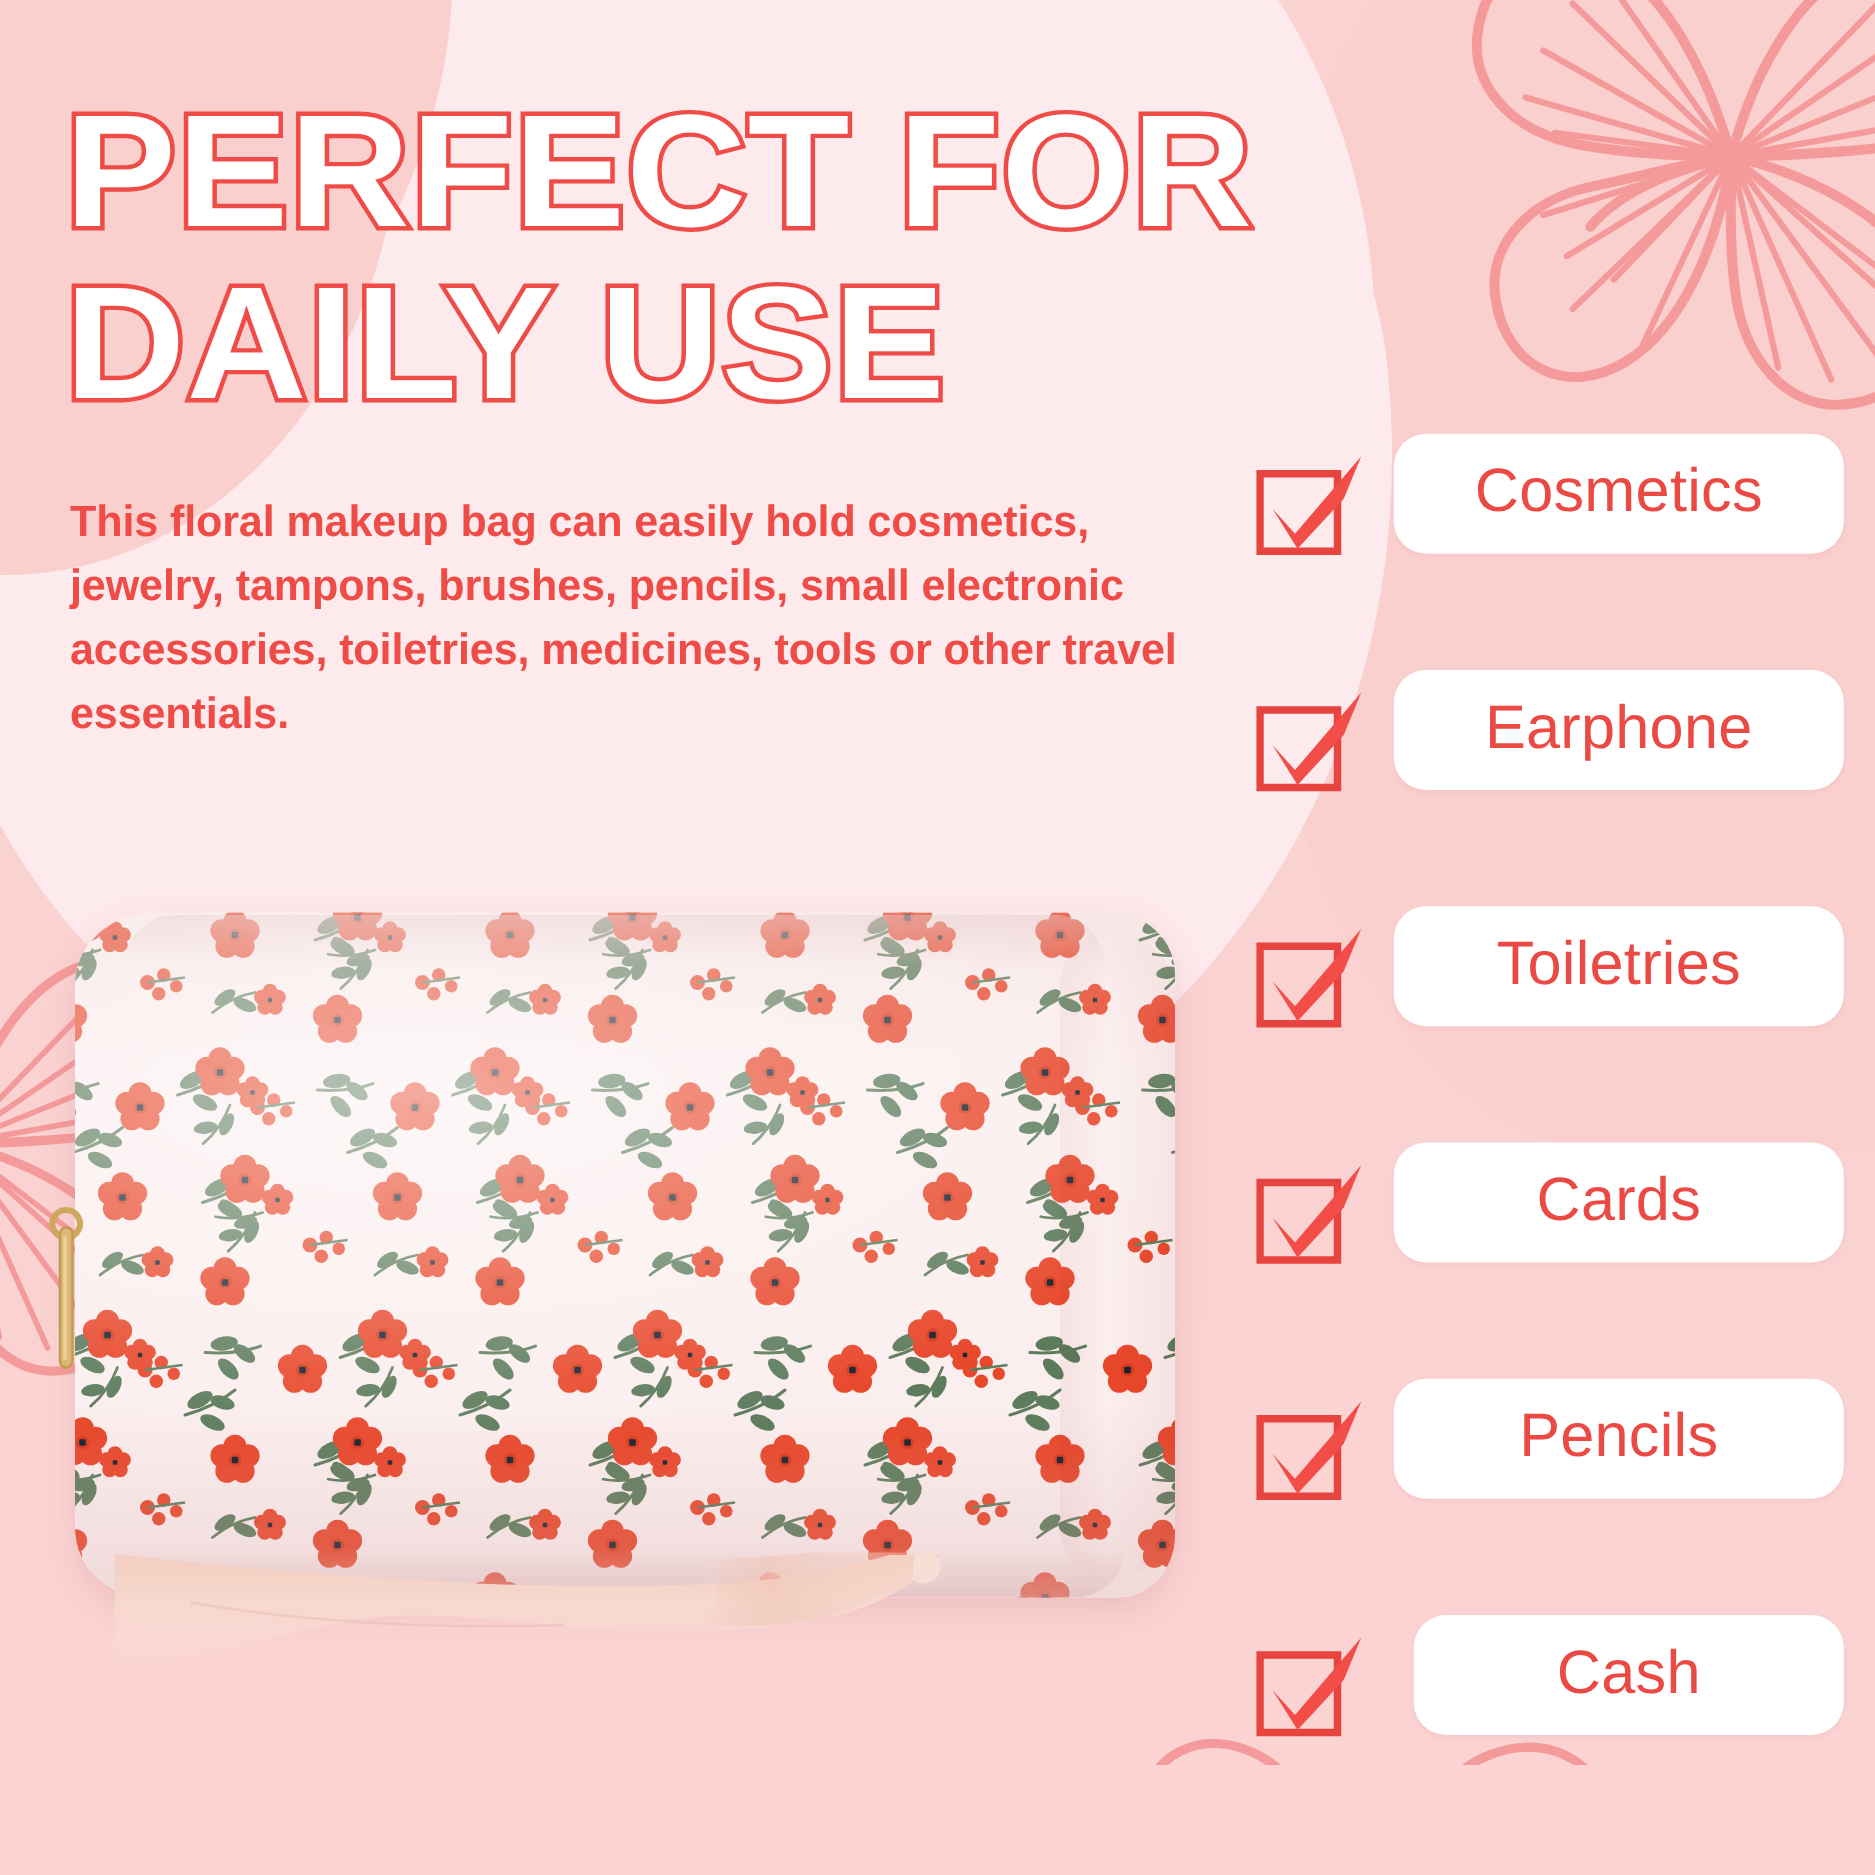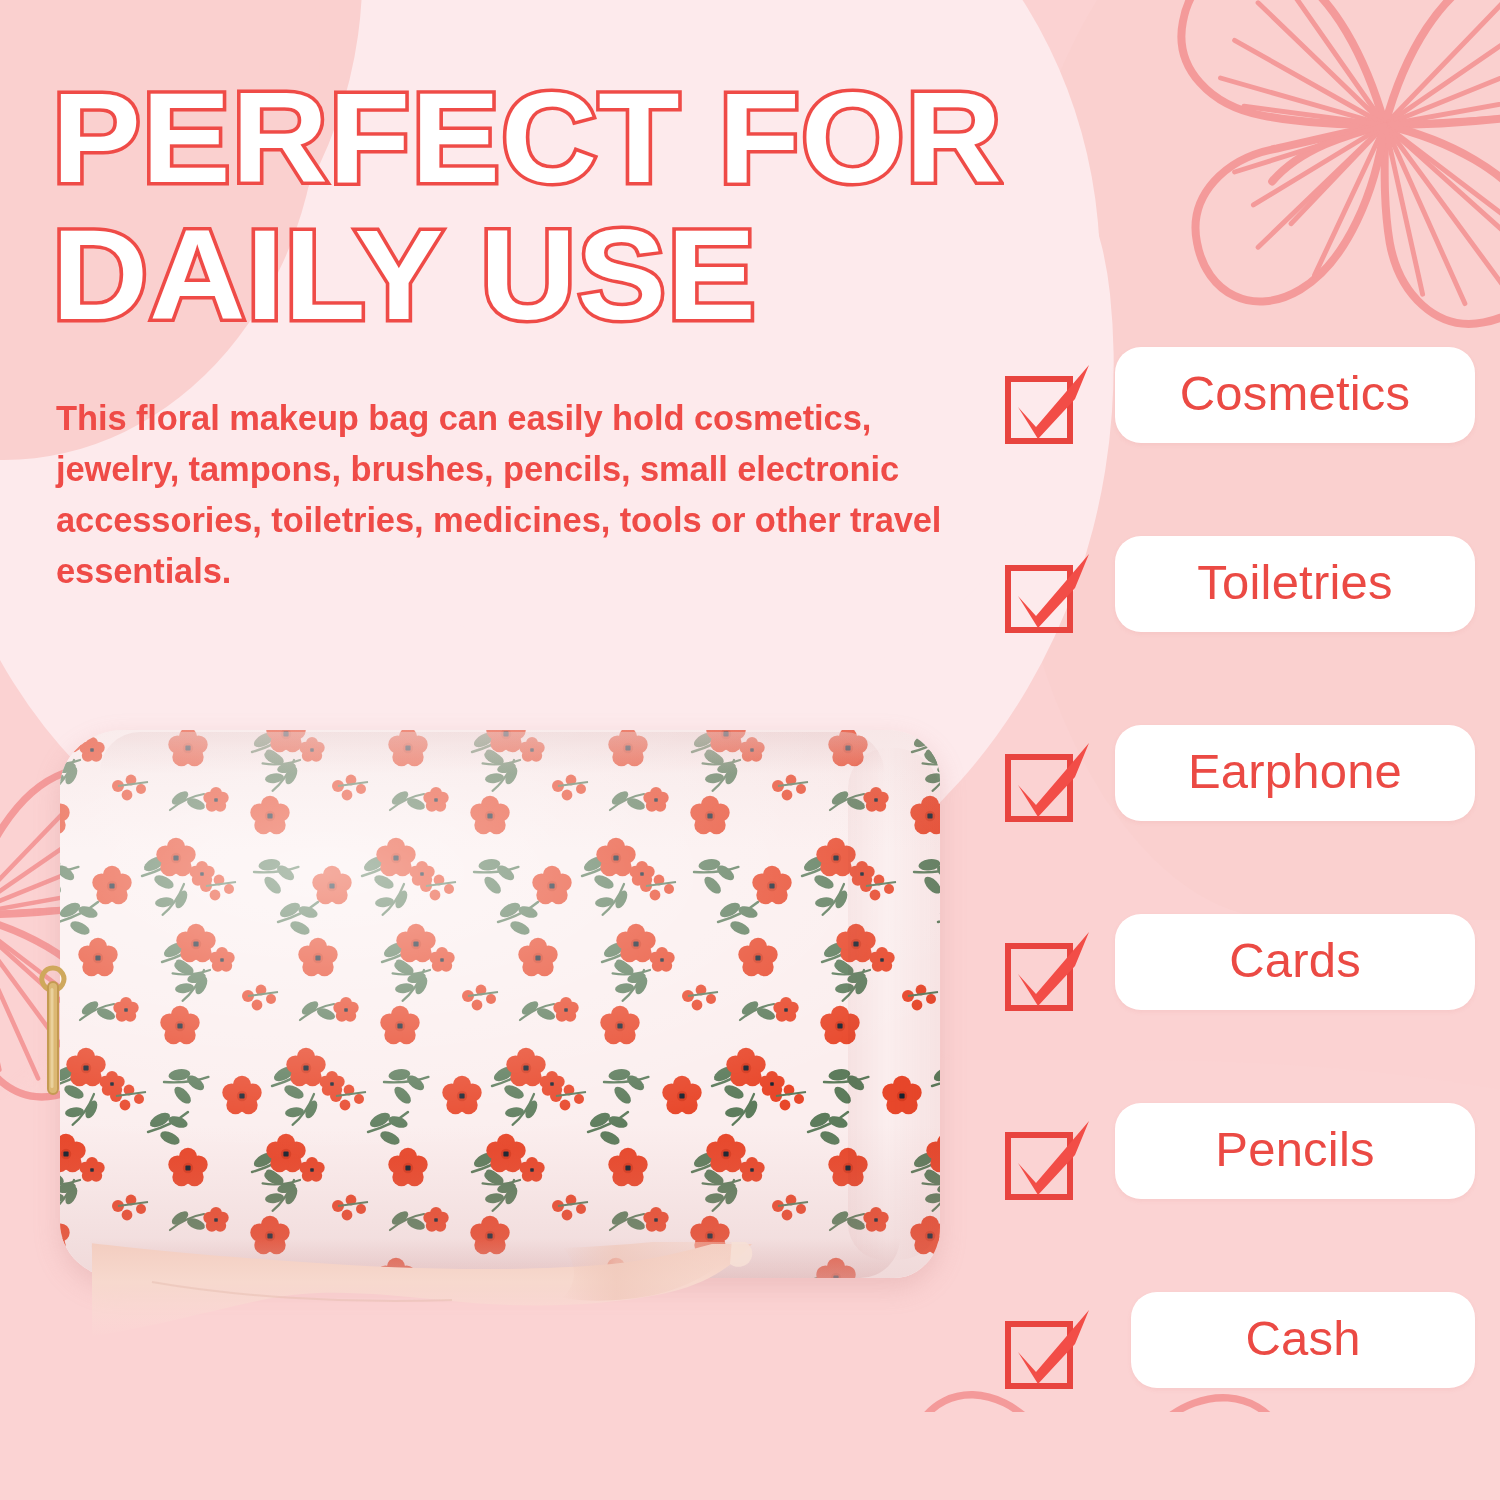--- a/index.html
+++ b/index.html
@@ -469,33 +469,33 @@
     </div>
 
     <div class="check-row">
       <span class="checkbox-icon">
         <svg width="90" height="86" viewBox="0 0 90 86">
           <rect x="3" y="16" width="62" height="62" fill="none" stroke="#e8443f" stroke-width="6"></rect>
           <path d="M13 44 L31 64 L84 2 L70 36 L33 76 Z" fill="#f24d47"></path>
         </svg>
       </span>
       <span class="pill">
-        <span class="pill-label">Toiletries</span>
+        <span class="pill-label">Earphone</span>
       </span>
     </div>
 
     <div class="check-row">
       <span class="checkbox-icon">
         <svg width="90" height="86" viewBox="0 0 90 86">
           <rect x="3" y="16" width="62" height="62" fill="none" stroke="#e8443f" stroke-width="6"></rect>
           <path d="M13 44 L31 64 L84 2 L70 36 L33 76 Z" fill="#f24d47"></path>
         </svg>
       </span>
       <span class="pill">
-        <span class="pill-label">Earphone</span>
+        <span class="pill-label">Toiletries</span>
       </span>
     </div>
 
     <div class="check-row">
       <span class="checkbox-icon">
         <svg width="90" height="86" viewBox="0 0 90 86">
           <rect x="3" y="16" width="62" height="62" fill="none" stroke="#e8443f" stroke-width="6"></rect>
           <path d="M13 44 L31 64 L84 2 L70 36 L33 76 Z" fill="#f24d47"></path>
         </svg>
       </span>

